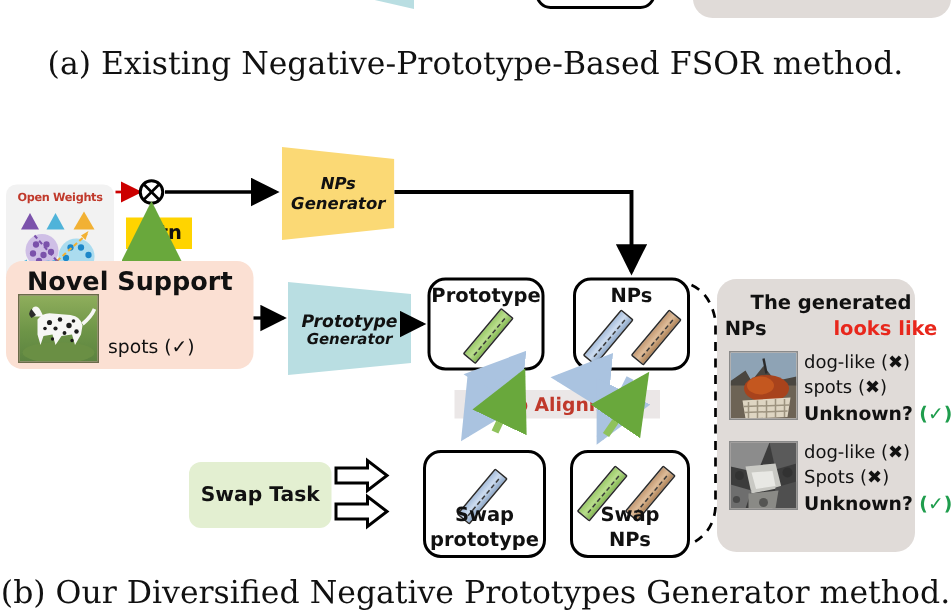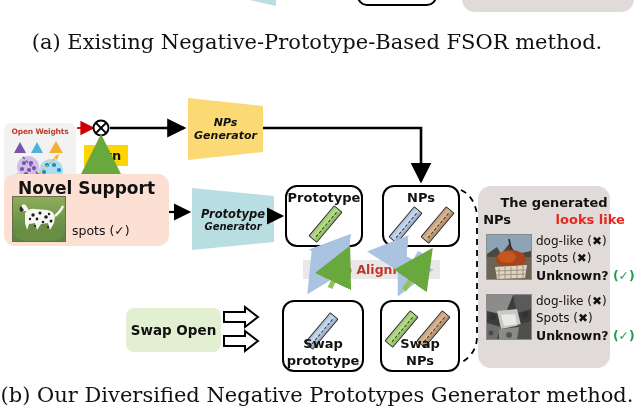--- a/index.html
+++ b/index.html
@@ -186,21 +186,21 @@
   <div class="box-title" style="top:3px;">NPs</div>
   <div class="bar blue" style="left:16px;top:18px;"></div>
   <div class="bar brown" style="left:48px;top:18px;"></div>
 </div>
 
 <div class="abs" id="swap-align">
   <span>Swap Alignment</span>
 </div>
 
 <div class="abs" id="swap-task">
-  <span>Swap Open</span>
+  <span>Swap Task</span>
 </div>
 
 <div class="abs card" id="swap-proto-box">
   <div class="bar blue" style="left:32px;top:9px;"></div>
   <div class="box-label" style="top:34px;">Swap</div>
   <div class="box-label" style="top:51px;">prototype</div>
 </div>
 
 <div class="abs card" id="swap-nps-box">
   <div class="bar green" style="left:14px;top:7px;"></div>

